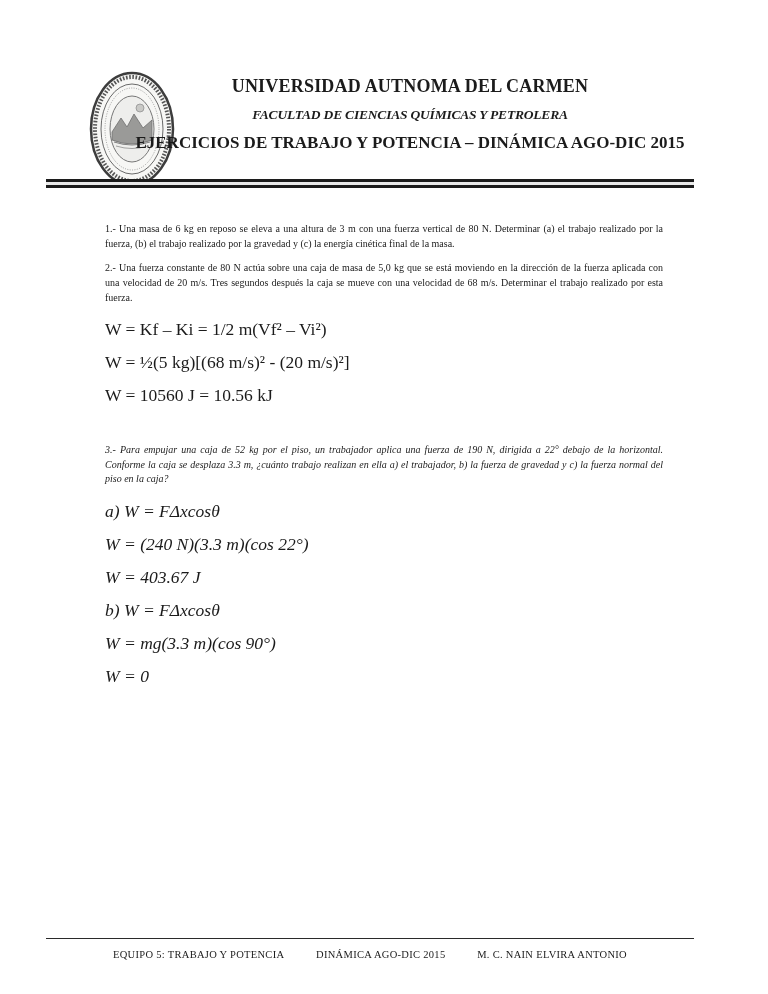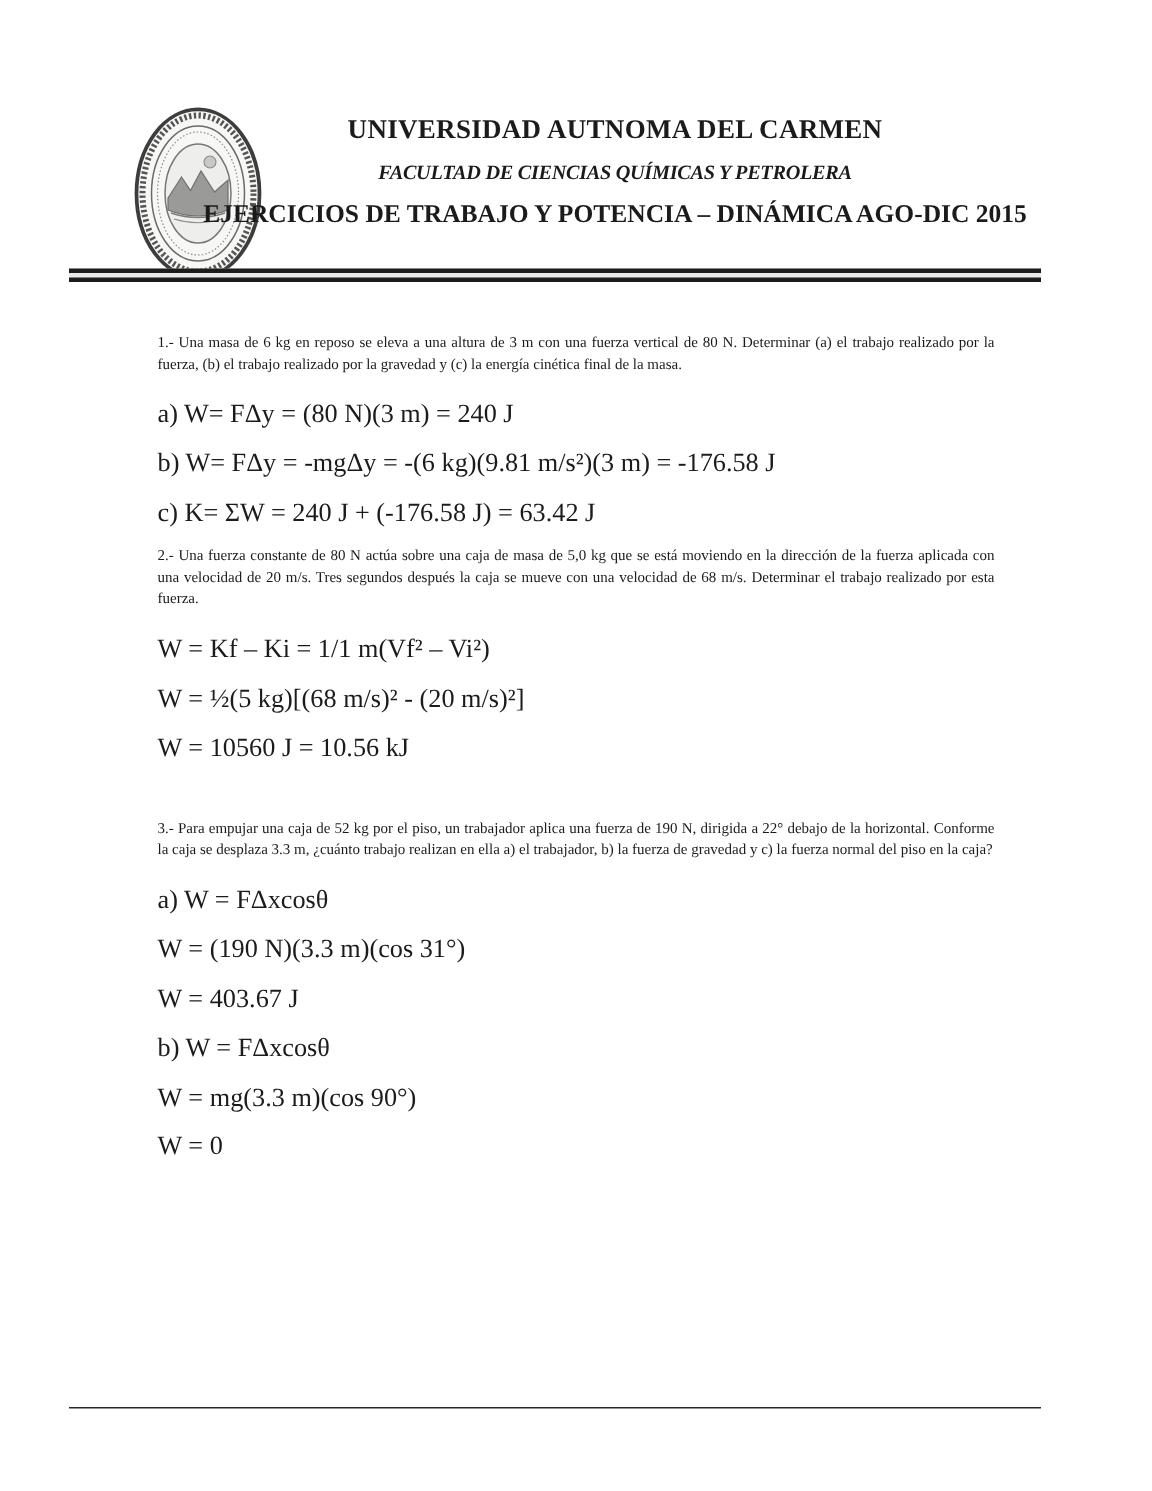--- a/index.html
+++ b/index.html
@@ -58,21 +58,21 @@
   }
 
   
   .body-area {
     position: absolute;
     top: 212px;
     left: 105px;
     width: 558px;
   }
   .problem { margin-bottom: 8px; }
-  .problem:nth-of-type(3) { margin-top: 36px; }
+  .problem:nth-of-type(3) { margin-top: 36px; font-style: italic; }
   .statement {
     font-size: 10px;
     line-height: 1.47;
     text-align: justify;
   }
   .formula {
     font-size: 17.5px;
     line-height: 1.25;
     margin: 11px 0;
   }
@@ -122,45 +122,45 @@
     <div class="faculty">FACULTAD DE CIENCIAS QUÍMICAS Y PETROLERA</div>
     <div class="doc-title">EJERCICIOS DE TRABAJO Y POTENCIA – DINÁMICA AGO-DIC 2015</div>
   </div>
 
   <div class="double-rule"></div>
 
   <main class="body-area">
     <div id="problems">
     <section class="problem">
       <p class="statement">1.- Una masa de 6 kg en reposo se eleva a una altura de 3 m con una fuerza vertical de 80 N. Determinar (a) el trabajo realizado por la fuerza, (b) el trabajo realizado por la gravedad y (c) la energía cinética final de la masa.</p>
-      <div class="steps">
-            <div class="formula">a) W= FΔy = (80 N)(3 m) = 240 J</div>
-            <div class="formula">b) W= FΔy = -mgΔy = -(6 kg)(9.81 m/s²)(3 m) = -176.58 J</div>
-            <div class="formula">c) K= ΣW = 240 J + (-176.58 J) = 63.42 J</div>
-          </div>
     </section>
 
     <section class="problem">
       <p class="statement">2.- Una fuerza constante de 80 N actúa sobre una caja de masa de 5,0 kg que se está moviendo en la dirección de la fuerza aplicada con una velocidad de 20 m/s.  Tres segundos después la caja se mueve con una velocidad de 68 m/s. Determinar el trabajo realizado por esta fuerza.</p>
       <div class="steps">
-            <div class="formula">W = Kf – Ki = 1/1 m(Vf² – Vi²)</div>
+            <div class="formula">W = Kf – Ki = 1/2 m(Vf² – Vi²)</div>
             <div class="formula">W = ½(5 kg)[(68 m/s)² - (20 m/s)²]</div>
             <div class="formula">W = 10560 J = 10.56 kJ</div>
           </div>
     </section>
 
     <section class="problem">
       <p class="statement">3.- Para empujar una caja de 52 kg por el piso, un trabajador aplica una fuerza de 190 N, dirigida a 22° debajo de la horizontal. Conforme la caja se desplaza 3.3 m, ¿cuánto trabajo realizan en ella a) el trabajador, b) la fuerza de gravedad y c) la fuerza normal del piso en la caja?</p>
       <div class="steps">
             <div class="formula">a) W = FΔxcosθ</div>
-            <div class="formula">W = (190 N)(3.3 m)(cos 31°)</div>
+            <div class="formula">W = (240 N)(3.3 m)(cos 22°)</div>
             <div class="formula">W = 403.67 J</div>
             <div class="formula">b) W = FΔxcosθ</div>
             <div class="formula">W = mg(3.3 m)(cos 90°)</div>
             <div class="formula">W = 0</div>
           </div>
     </section>
   </div>
   </main>
 
   <div class="footer-rule"></div>
+  <div class="footer-row">
+    <span>EQUIPO 5: TRABAJO Y POTENCIA</span>
+    <span>DINÁMICA AGO-DIC 2015</span>
+    <span>M. C. NAIN ELVIRA ANTONIO</span>
+  </div>
 
 </div>
 
 </body></html>

